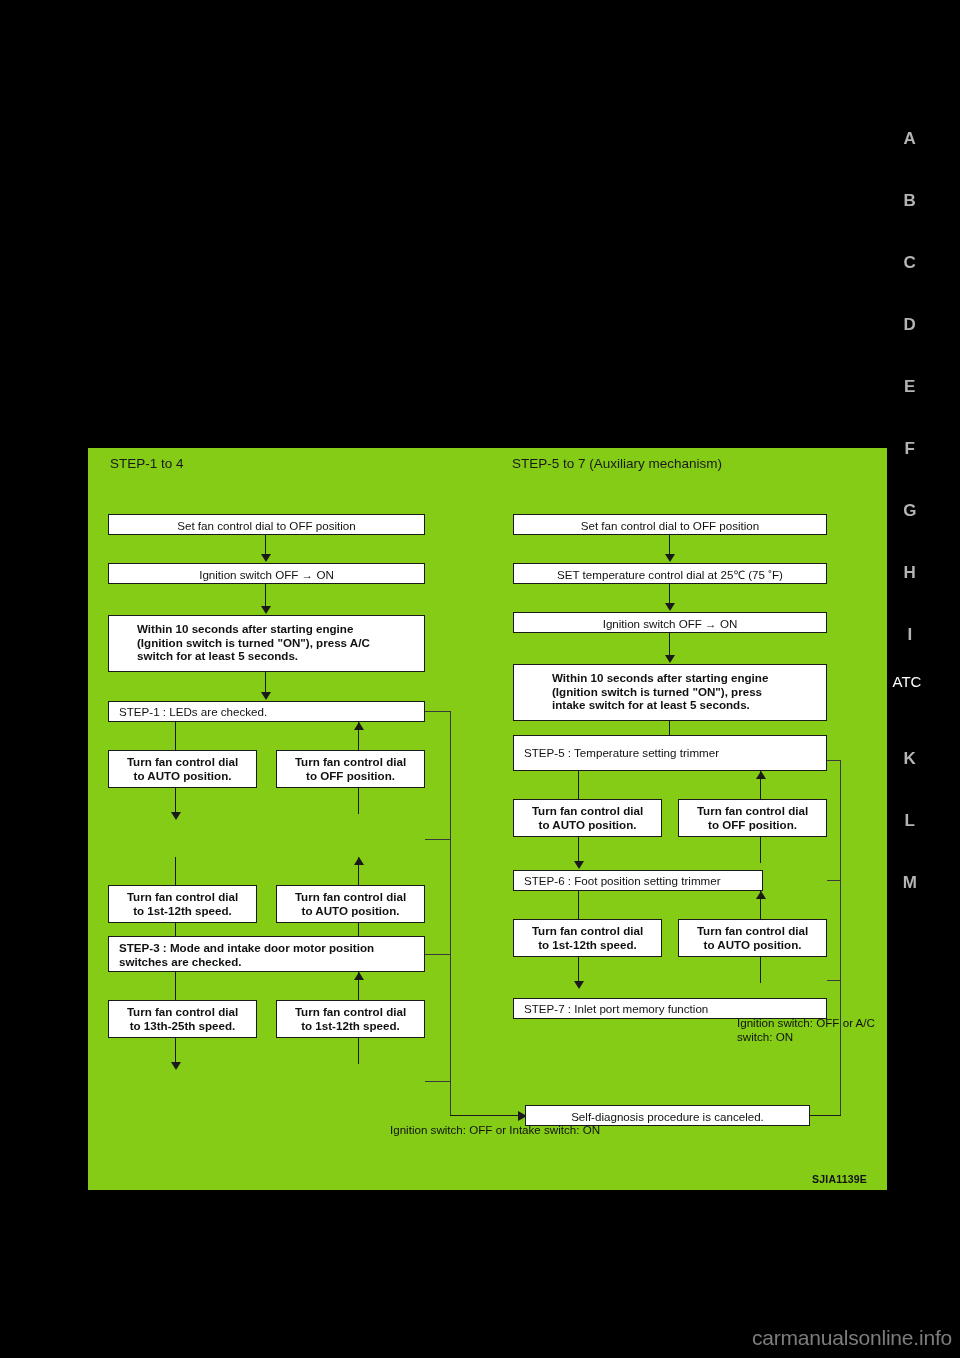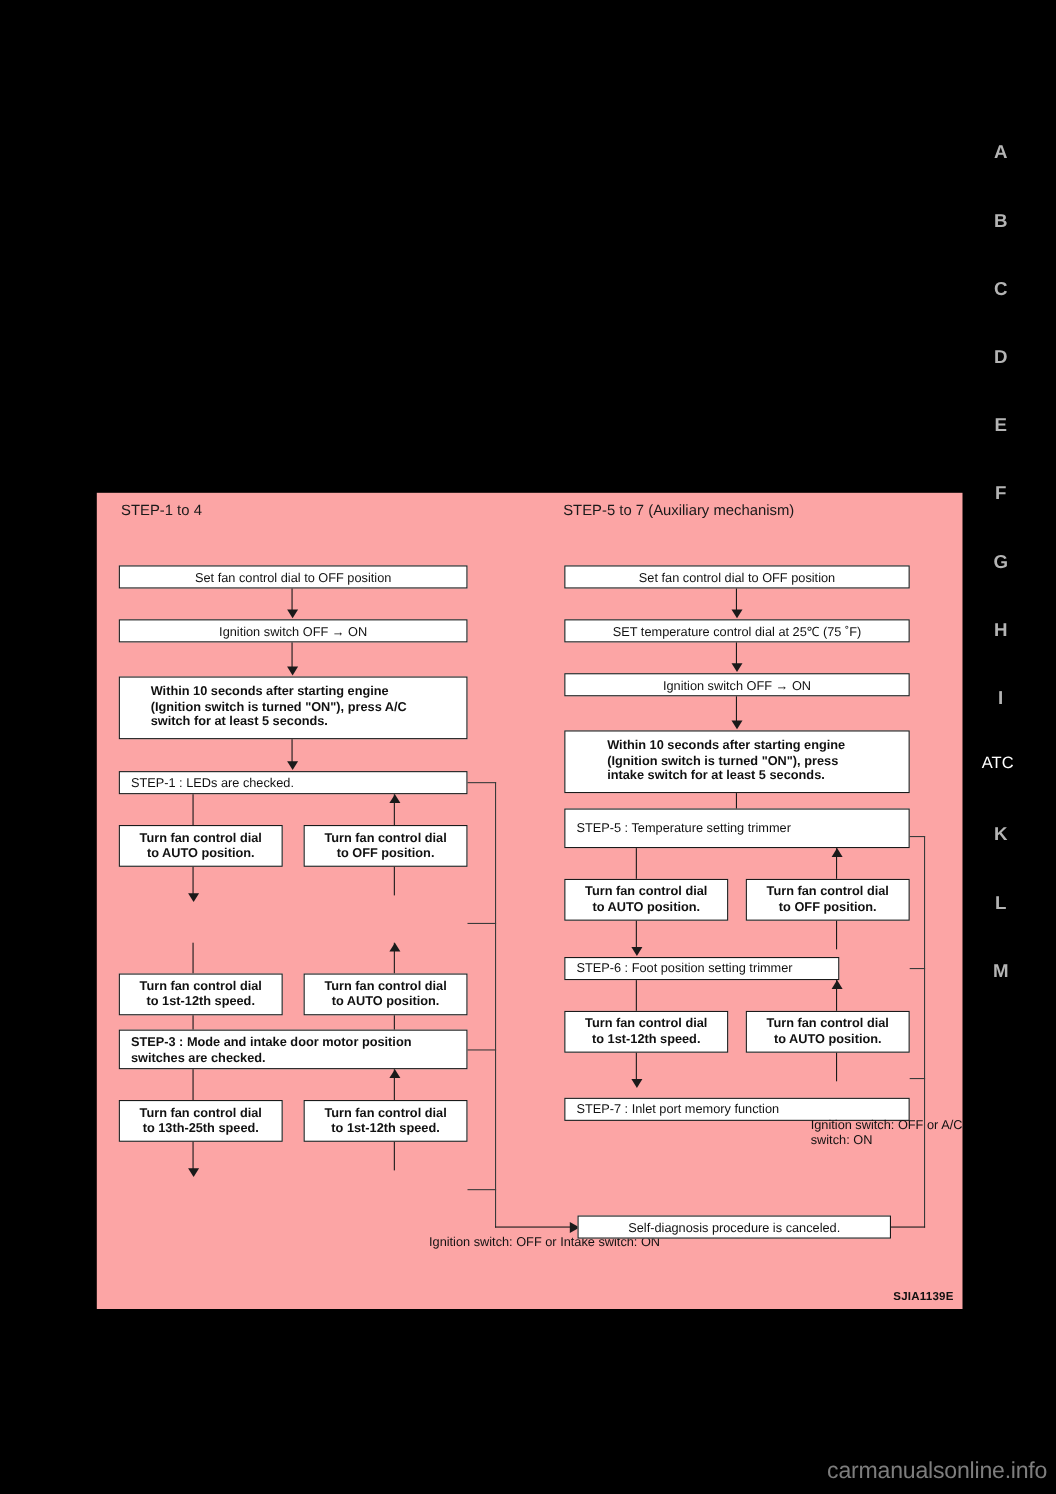--- a/index.html
+++ b/index.html
@@ -26,21 +26,22 @@
   
   #watermark{
     position:absolute; right:8px; bottom:8px;
     font-size:21px; color:#7d7d7d; letter-spacing:-0.2px;
     font-family:"Liberation Sans", sans-serif;
   }
 
   
   #figure-panel{
     position:absolute; left:88px; top:448px; width:787px; height:742px;
-    background:#fca5a5;
+    background:#84cc16;
+    padding-left:12px;
   }
   #figure-inner{position:absolute; left:0; top:0; width:787px; height:742px;}
 
   .col-title{
     position:absolute; font-size:13.5px; color:#1a1a1a; white-space:nowrap;
   }
 
   
   .fbox{
     position:absolute; box-sizing:border-box;
@@ -95,21 +96,21 @@
 <div id="tab-rail">
   <div class="tab-letter" style="top:0px;">A</div>
   <div class="tab-letter" style="top:62px;">B</div>
   <div class="tab-letter" style="top:124px;">C</div>
   <div class="tab-letter" style="top:186px;">D</div>
   <div class="tab-letter" style="top:248px;">E</div>
   <div class="tab-letter" style="top:310px;">F</div>
   <div class="tab-letter" style="top:372px;">G</div>
   <div class="tab-letter" style="top:434px;">H</div>
   <div class="tab-letter" style="top:496px;">I</div>
-  <div class="tab-letter active" style="top:556px; left:-9px;">ATC</div>
+  <div class="tab-letter active" style="top:544px; left:-9px;">ATC</div>
   <div class="tab-letter" style="top:620px;">K</div>
   <div class="tab-letter" style="top:682px;">L</div>
   <div class="tab-letter" style="top:744px;">M</div>
 </div>
 
 <div id="figure-panel">
  <div id="figure-inner">
 
   <div class="col-title" style="left:22px; top:8px;">STEP-1 to 4</div>
   <div class="col-title" style="left:424px; top:8px;">STEP-5 to 7 (Auxiliary mechanism)</div>

